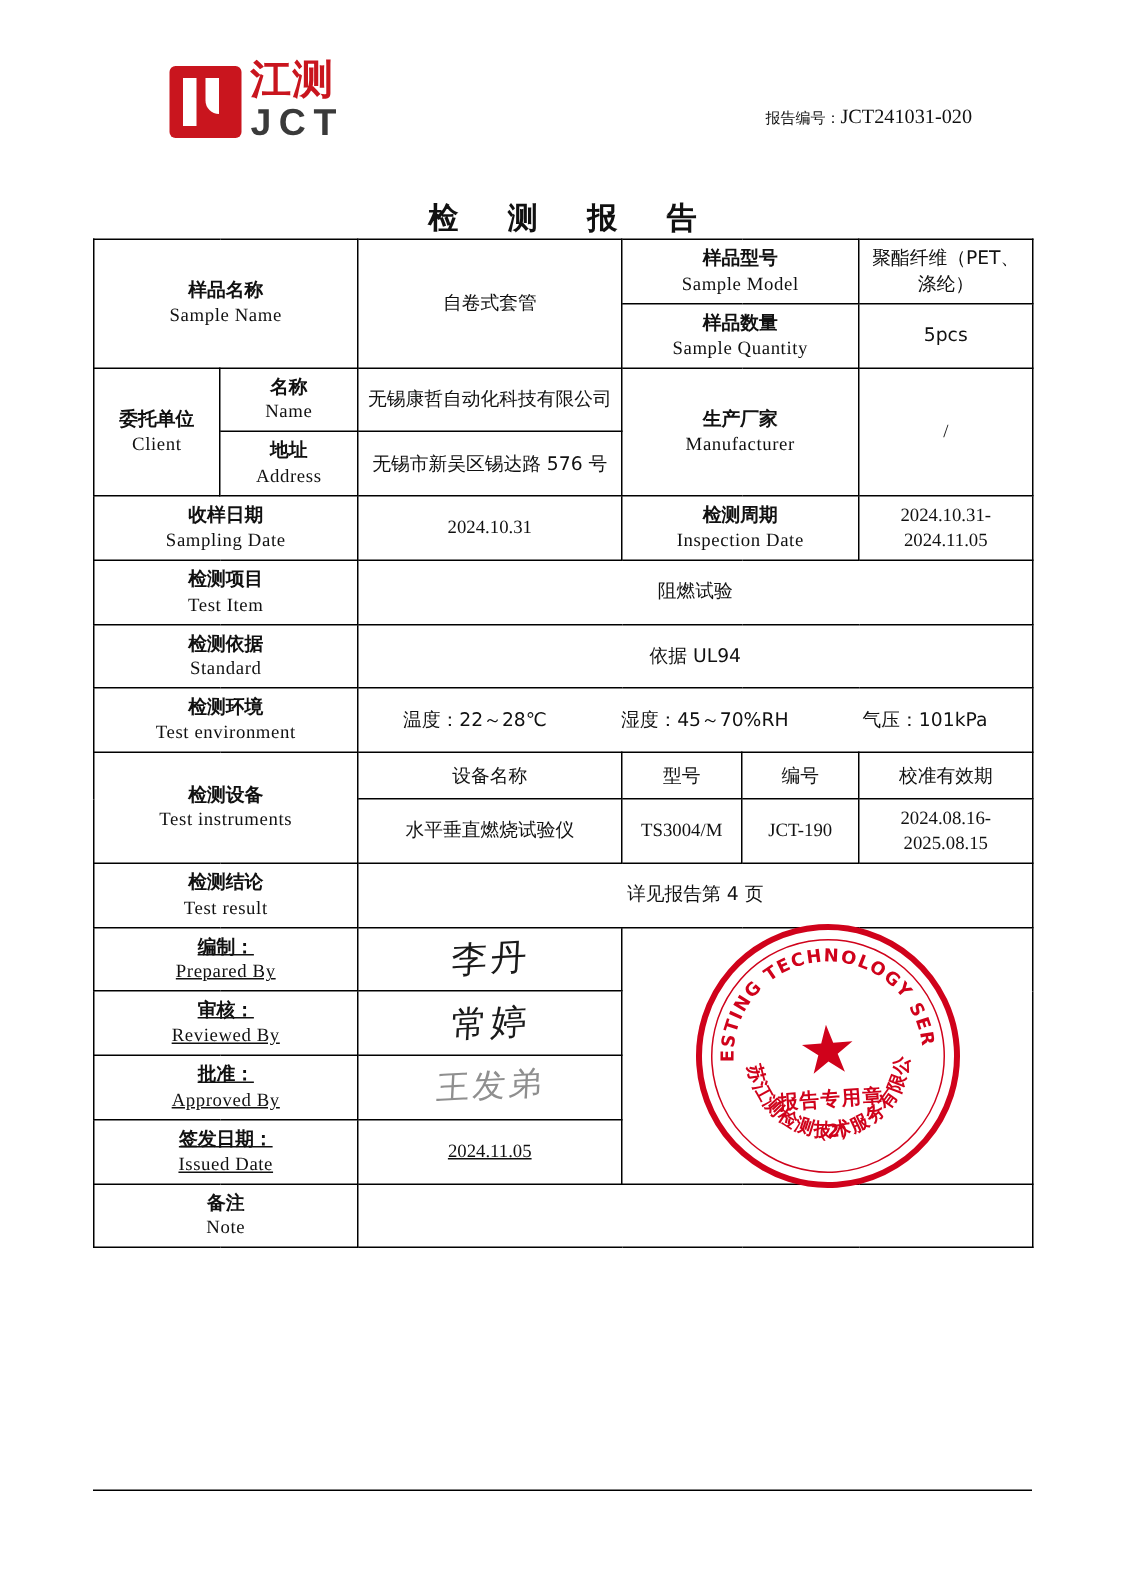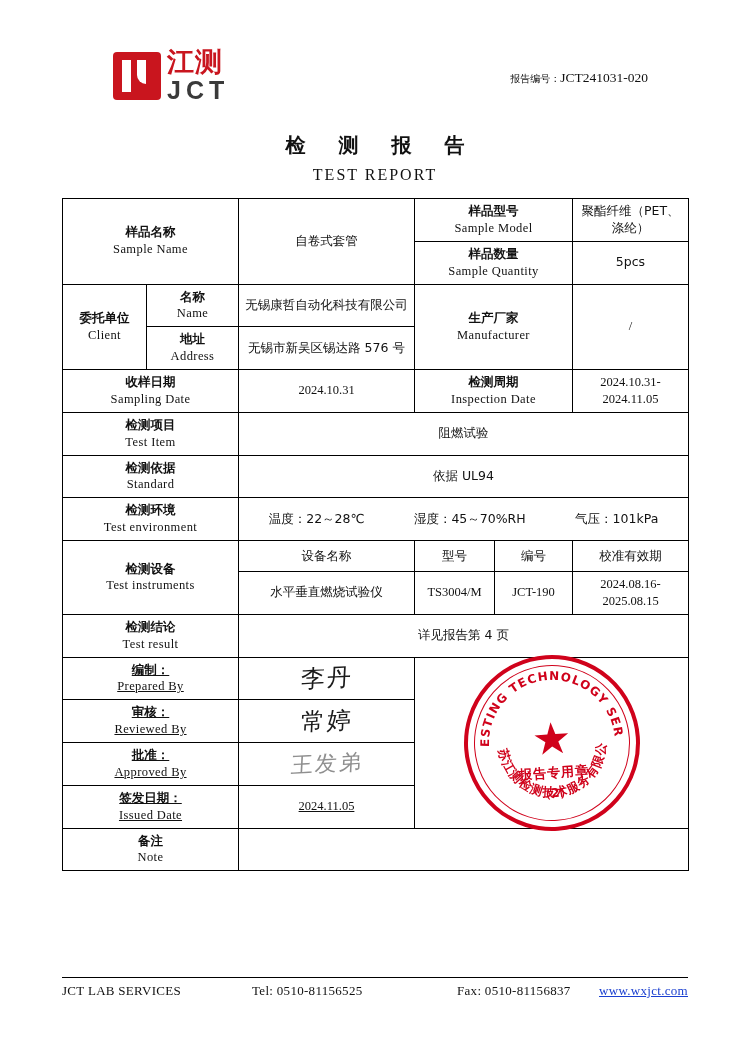--- a/index.html
+++ b/index.html
@@ -26,21 +26,20 @@
   .header {
     display: flex;
     align-items: flex-start;
     justify-content: space-between;
     height: 74px;
   }
   .logo-wrap {
     display: flex;
     align-items: center;
     margin-left: 28px;
-    margin-top: 8px;
     padding-left: 23px;
   }
   .logo-mark {
     width: 48px;
     height: 48px;
     background: #c9151e;
     border-radius: 4px;
     position: relative;
     margin-right: 6px;
   }
@@ -285,21 +284,20 @@
       </div>
     </div>
     <div class="report-meta">
       <div>
         <span class="label">报告编号：</span><span>JCT241031-020</span>
       </div>
     </div>
   </div>
 
   <div class="title-cn">检 测 报 告</div>
-  <div class="title-en">TEST REPORT</div>
 
   <table class="report">
     <colgroup>
       <col style="width:84px">
       <col style="width:92px">
       <col style="width:176px">
       <col style="width:80px">
       <col style="width:78px">
       <col style="width:116px">
     </colgroup>
@@ -479,21 +477,15 @@
           <span class="cn">备注</span>
           <span class="en">Note</span>
         </td>
         <td class="val tall" colspan="4"></td>
       </tr>
     </tbody>
   </table>
 
   <div class="footer">
     <div class="footer-rule"></div>
-    <div class="footer-line">
-      <span class="f1">JCT LAB SERVICES</span>
-      <span class="f2">Tel: 0510-81156525</span>
-      <span class="f3">Fax: 0510-81156837</span>
-      <a class="f4" href="#">www.wxjct.com</a>
-    </div>
   </div>
 
 </div>
 
 </body></html>

